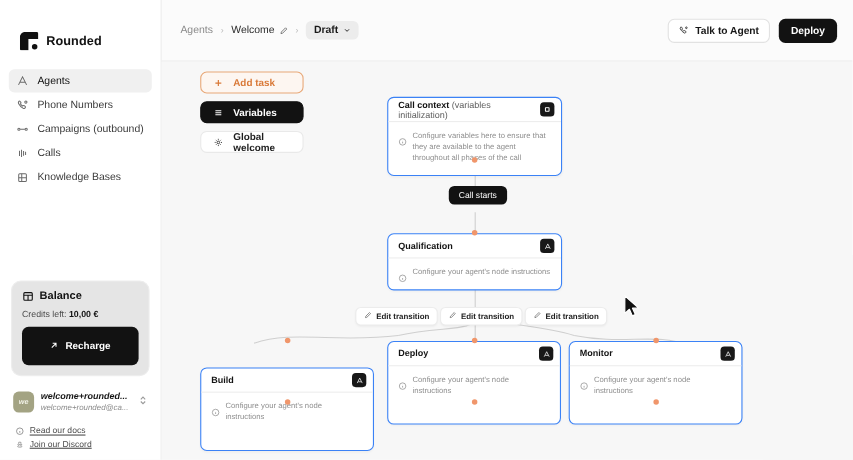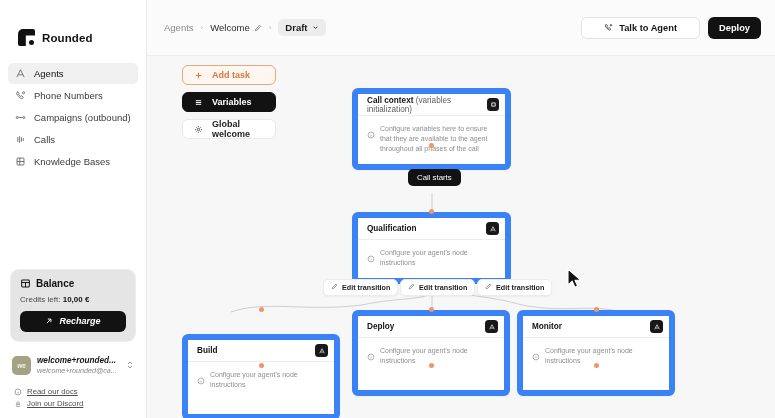--- a/index.html
+++ b/index.html
@@ -73,28 +73,27 @@
     padding: 8px 9px 9px 9px;
   }
   .balance-head {
     display: flex; align-items: center; gap: 5px;
     margin-bottom: 6px;
   }
   .balance-title { font-size: 10px; font-weight: bold; color: #131313; }
   .balance-credits { font-size: 8px; color: #4b4b4b; margin-bottom: 7px; }
   .balance-credits b { color: #111; font-weight: bold; }
   .recharge-btn {
-    width: 100%; height: 21px;
+    width: 100%; height: 35px;
     background: #121212; color: #fff;
     border: none; border-radius: 6px;
     font-size: 9px; font-weight: bold;
     font-family: "Liberation Sans", sans-serif;
     display: flex; align-items: center; justify-content: center; gap: 6px;
     cursor: pointer;
-    font-style: italic;
   }
 
   
   .account-row {
     margin: 0 10px 9px 10px;
     display: flex; align-items: center; gap: 6px;
     padding: 3px 2px;
     border-radius: 7px;
     cursor: pointer;
     font-style: italic;
@@ -143,21 +142,21 @@
   .pill-draft {
     display: flex; align-items: center; gap: 4px;
     background: #ececec; border-radius: 5px;
     padding: 3px 7px;
     font-size: 9.5px; font-weight: bold; color: #1a1a1a;
     cursor: pointer;
   }
   .topbar-actions { display: flex; align-items: center; gap: 8px; }
   .btn-ghost {
     display: flex; align-items: center; gap: 6px;
-    height: 22px; padding: 0 22px;
+    height: 22px; padding: 0 9px;
     background: #fff; border: 1px solid #e2e2e2; border-radius: 6px;
     font-size: 9.3px; font-weight: bold; color: #171717;
     font-family: "Liberation Sans", sans-serif;
     cursor: pointer;
   }
   .btn-dark {
     height: 22px; padding: 0 11px;
     background: #121212; border: none; border-radius: 6px;
     color: #fff; font-size: 9.3px; font-weight: bold;
     font-family: "Liberation Sans", sans-serif;
@@ -181,21 +180,21 @@
   }
   .tool.add { background: #fdf6f1; border: 1px solid #e8a878; color: #d97938; }
   .tool.vars { background: #121212; border: 1px solid #121212; color: #ffffff; }
   .tool.gset { background: #ffffff; border: 1px solid #e9e9e9; color: #1d1d1d; }
   .tool .ti { width: 10px; height: 10px; flex: 0 0 10px; display: flex; align-items: center; justify-content: center; }
 
   
   .node {
     position: absolute;
     background: #ffffff;
-    border: 6px solid #3b82f6;
+    border: 1px solid #3b82f6;
     border-radius: 6px;
     box-shadow: 0 1px 2px rgba(0,0,0,.03);
     z-index: 4;
   }
   .node-head {
     height: 22px;
     display: flex; align-items: center; justify-content: space-between;
     padding: 0 6px 0 9px;
     border-bottom: 1px solid #ededed;
   }

